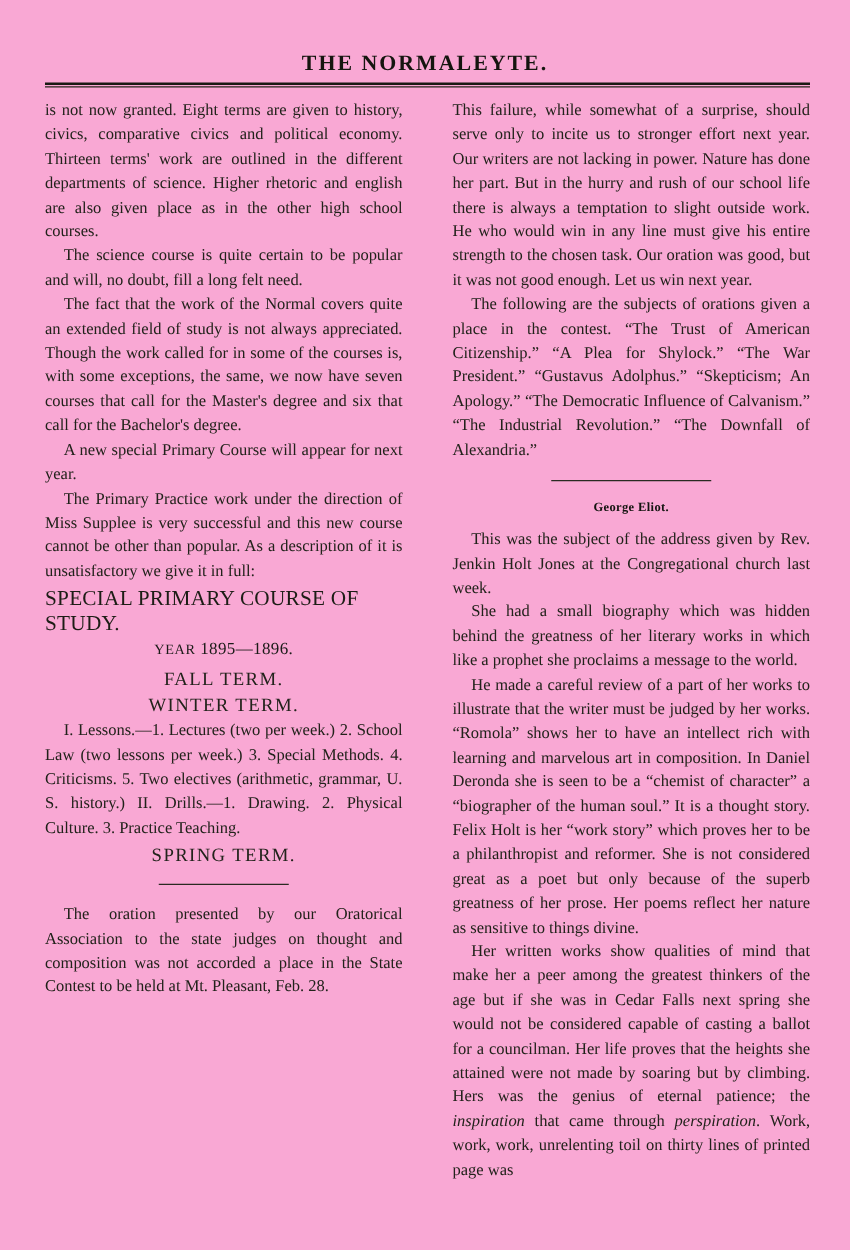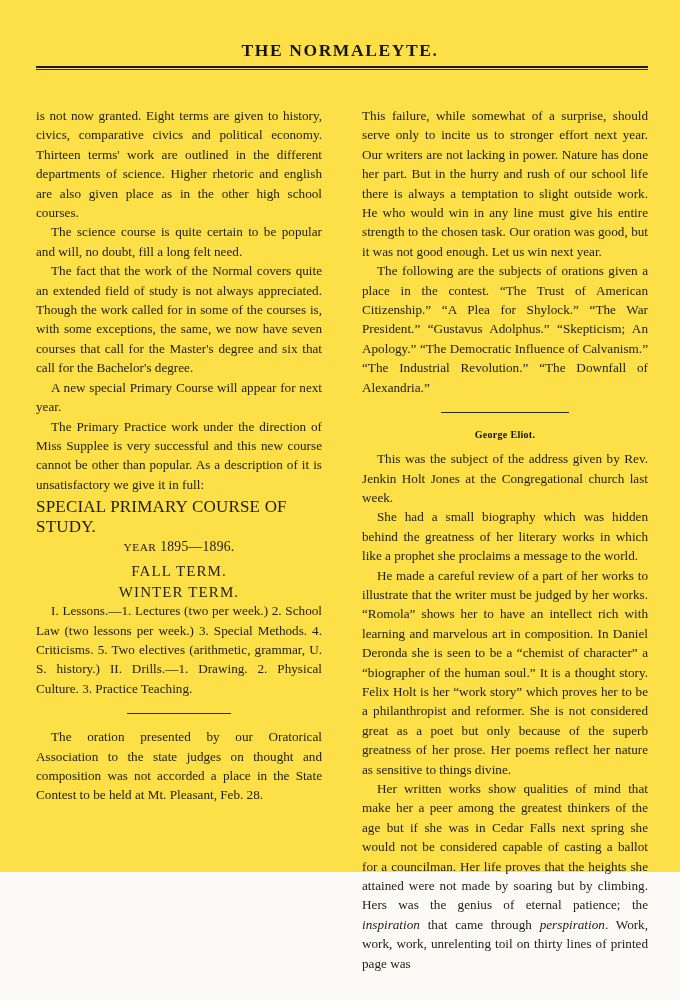--- a/index.html
+++ b/index.html
@@ -11,22 +11,22 @@
     height: 1000px;
     background: #fbfaf6;
     font-family: "Liberation Serif", "DejaVu Serif", serif;
     color: #1b1b18;
     overflow: hidden;
   }
 
   .page {
     position: relative;
     width: 680px;
-    height: 872px;
-    background: #fde047;
+    height: 1000px;
+    background: #f9a8d4;
     box-sizing: border-box;
   }
 
   
   .masthead {
     padding-top: 42px;
     text-align: center;
   }
   .masthead-title {
     font-family: "Liberation Serif", "DejaVu Serif", serif;
@@ -49,21 +49,20 @@
   }
 
   
   .columns {
     position: absolute;
     top: 78px;
     left: 36px;
     width: 612px;
     display: flex;
     gap: 40px;
-    margin-top: 28px;
   }
   .col {
     width: 294px;
   }
 
   p.body {
     margin: 0;
     font-size: 13.2px;
     line-height: 19.4px;
     text-align: justify;
@@ -157,20 +156,21 @@
 
       <p class="head-course">SPECIAL PRIMARY COURSE OF STUDY.</p>
 
       <p class="head-year"><span class="sc">YEAR</span> <span>1895—1896.</span></p>
 
       <p class="head-term">FALL TERM.</p>
 
       <p class="head-term">WINTER TERM.</p>
       <p class="body">I. Lessons.—1. Lectures (two per week.) 2. School Law (two lessons per week.) 3. Special Methods. 4. Criticisms. 5. Two electives (arithmetic, grammar, U. S. history.) II. Drills.—1. Drawing. 2. Physical Culture. 3. Practice Teaching.</p>
 
+      <p class="head-term">SPRING TERM.</p>
 
       <div class="rule-short"></div>
 
       <p class="body">The oration presented by our Oratorical Association to the state judges on thought and composition was not accorded a place in the State Contest to be held at Mt. Pleasant, Feb. 28.</p>
 
     </div>
 
     <div class="col">
 
       <p class="body noindent">This failure, while somewhat of a surprise, should serve only to incite us to stronger effort next year. Our writers are not lacking in power. Nature has done her part. But in the hurry and rush of our school life there is always a temptation to slight outside work. He who would win in any line must give his entire strength to the chosen task. Our oration was good, but it was not good enough. Let us win next year.</p>

